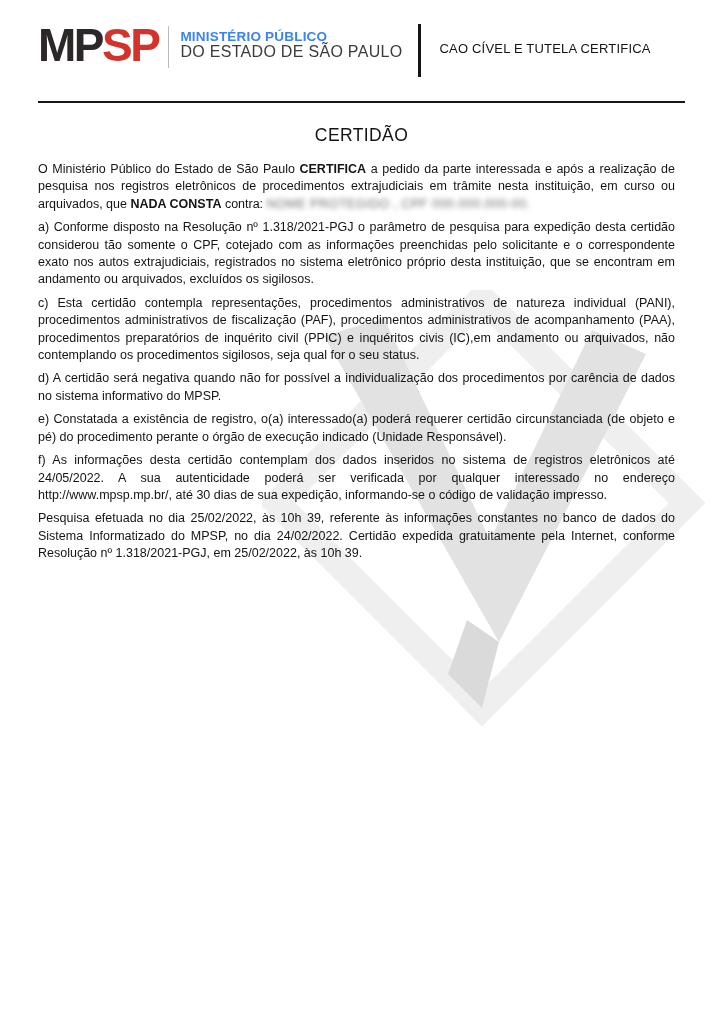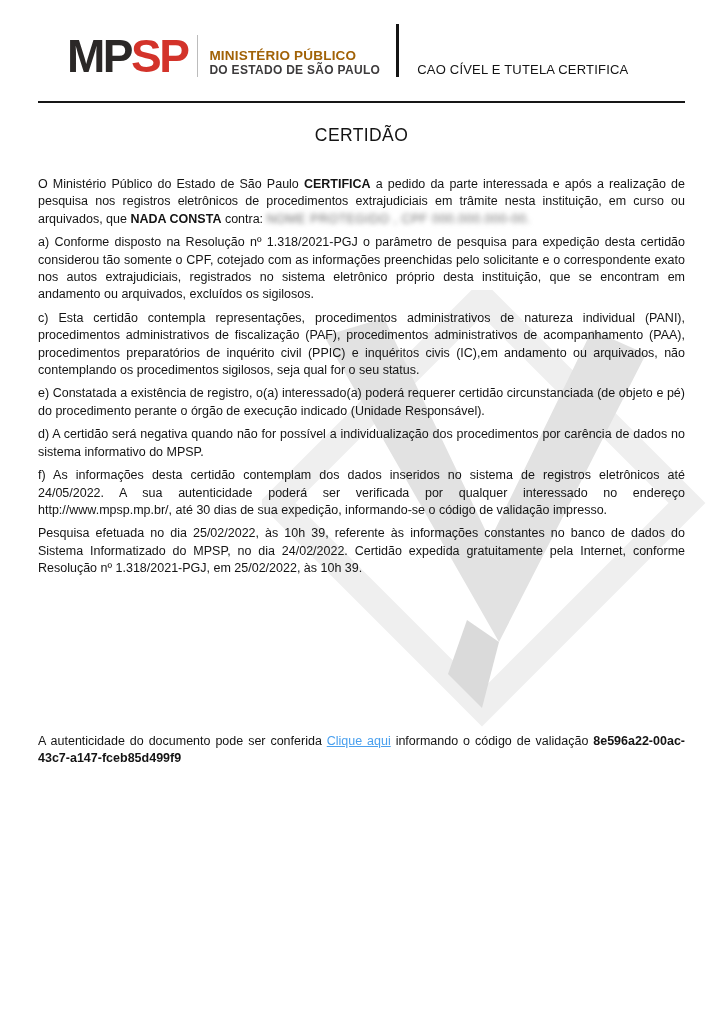--- a/index.html
+++ b/index.html
@@ -4,35 +4,35 @@
 <style>
   html,body{margin:0;padding:0;background:#888;}
   .page{
     position:relative; width:720px; height:1020px; margin:0 auto;
     background:#ffffff; overflow:hidden;
     font-family:"Liberation Sans", sans-serif; color:#141414;
   }
   
   .watermark{position:absolute; left:262px; top:290px; z-index:0;}
   
-  .header{position:absolute; top:24px; left:38px; right:35px; display:flex; align-items:flex-end; z-index:2;margin-left:29px;}
+  .header{position:absolute; top:24px; left:38px; right:35px; display:flex; align-items:flex-start; z-index:2;}
   .logo-text{font-weight:700; font-size:46px; line-height:42px; letter-spacing:-2.5px; white-space:nowrap;}
   .logo-mp{color:#2b2827;}
   .logo-sp{color:#d3332a;}
   .logo-divider{width:1px; height:42px; background:#bcbcbc; margin:2px 11px 0 10px;}
   .org-block{padding-top:5px;}
-  .org-line1{font-size:13.5px; font-weight:700; color:#a16207; letter-spacing:.2px; line-height:16px;}
-  .org-line2{font-size:12px; font-weight:700; color:#3d3b3c; letter-spacing:.3px; line-height:13px;}
+  .org-line1{font-size:13.5px; font-weight:700; color:#3b82f6; letter-spacing:.2px; line-height:16px;}
+  .org-line2{font-size:16px; font-weight:400; color:#3d3b3c; letter-spacing:.3px; line-height:13px;}
   .dept-divider{width:3px; height:53px; background:#141414; margin:0 18px 0 16px;}
   .dept{font-size:13px; letter-spacing:.2px; padding-top:17px; white-space:nowrap;}
   .rule{position:absolute; top:101px; left:38px; right:35px; height:2px; background:#161616; z-index:2;}
   
   .content{position:absolute; top:122px; left:38px; right:35px; z-index:1;}
-  .doc-title{font-size:17.5px; font-weight:400; text-align:center; letter-spacing:.4px; margin:0 0 28px 0; line-height:26px;}
-  .para{font-size:12.5px; line-height:17.4px; text-align:justify; margin:0 0 6px 0;}
+  .doc-title{font-size:17.5px; font-weight:400; text-align:center; letter-spacing:.4px; margin:0 0 13px 0; line-height:26px;}
+  .para{font-size:12.5px; line-height:17.4px; text-align:justify; margin:0 10px 6px 0;}
   .b{font-weight:700;}
   .link{color:#4aa0ee; text-decoration:underline; cursor:pointer;}
   .redacted{filter:blur(2.4px); color:#6f6f6f; letter-spacing:.5px; user-select:none;}
   .footer{position:absolute; top:733px; left:38px; right:35px; z-index:1;}
 </style>
 </head>
 <body>
 
 <div class="page">
 
@@ -55,24 +55,21 @@
     <div class="dept">CAO CÍVEL E TUTELA CERTIFICA</div>
   </div>
   <div class="rule"></div>
 
   <div class="content">
     <h1 class="doc-title">CERTIDÃO</h1>
     <p class="para" id="intro"><span class="">O Ministério Público do Estado de São Paulo </span><span class="b">CERTIFICA</span><span class=""> a pedido da parte interessada e após a realização de pesquisa nos registros eletrônicos de procedimentos extrajudiciais em trâmite nesta instituição, em curso ou arquivados, que </span><span class="b">NADA CONSTA</span><span class=""> contra: </span><span class="redacted">NOME PROTEGIDO , CPF 000.000.000-00.</span></p>
     <div id="observations">
         <p class="para">a) Conforme disposto na Resolução nº 1.318/2021-PGJ o parâmetro de pesquisa para expedição desta certidão considerou tão somente o CPF, cotejado com as informações preenchidas pelo solicitante e o correspondente exato nos autos extrajudiciais, registrados no sistema eletrônico próprio desta instituição, que se encontram em andamento ou arquivados, excluídos os sigilosos.</p>
         <p class="para">c) Esta certidão contempla representações, procedimentos administrativos de natureza individual (PANI), procedimentos administrativos de fiscalização (PAF), procedimentos administrativos de acompanhamento (PAA), procedimentos preparatórios de inquérito civil (PPIC) e inquéritos civis (IC),em andamento ou arquivados, não contemplando os procedimentos sigilosos, seja qual for o seu status.</p>
+        <p class="para">d) A certidão será negativa quando não for possível a individualização dos procedimentos por carência de dados no sistema informativo do MPSP.</p>
         <p class="para">e) Constatada a existência de registro, o(a) interessado(a) poderá requerer certidão circunstanciada (de objeto e pé) do procedimento perante o órgão de execução indicado (Unidade Responsável).</p>
-        <p class="para">d) A certidão será negativa quando não for possível a individualização dos procedimentos por carência de dados no sistema informativo do MPSP.</p>
         <p class="para">f) As informações desta certidão contemplam dos dados inseridos no sistema de registros eletrônicos até 24/05/2022. A sua autenticidade poderá ser verificada por qualquer interessado no endereço http://www.mpsp.mp.br/, até 30 dias de sua expedição, informando-se o código de validação impresso.</p>
       </div>
     <p class="para">Pesquisa efetuada no dia 25/02/2022, às 10h 39, referente às informações constantes no banco de dados do Sistema Informatizado do MPSP, no dia 24/02/2022. Certidão expedida gratuitamente pela Internet, conforme Resolução nº 1.318/2021-PGJ, em 25/02/2022, às 10h 39.</p>
   </div>
 
-  <div class="footer">
-    <p class="para" id="footer-runs"><span class="">A autenticidade do documento pode ser conferida </span><a href="#" class="link">Clique aqui</a><span class=""> informando o código de validação </span><span class="b">8e596a22-00ac-43c7-a147-fceb85d499f9</span></p>
-  </div>
 
 </div>
 
 </body></html>

